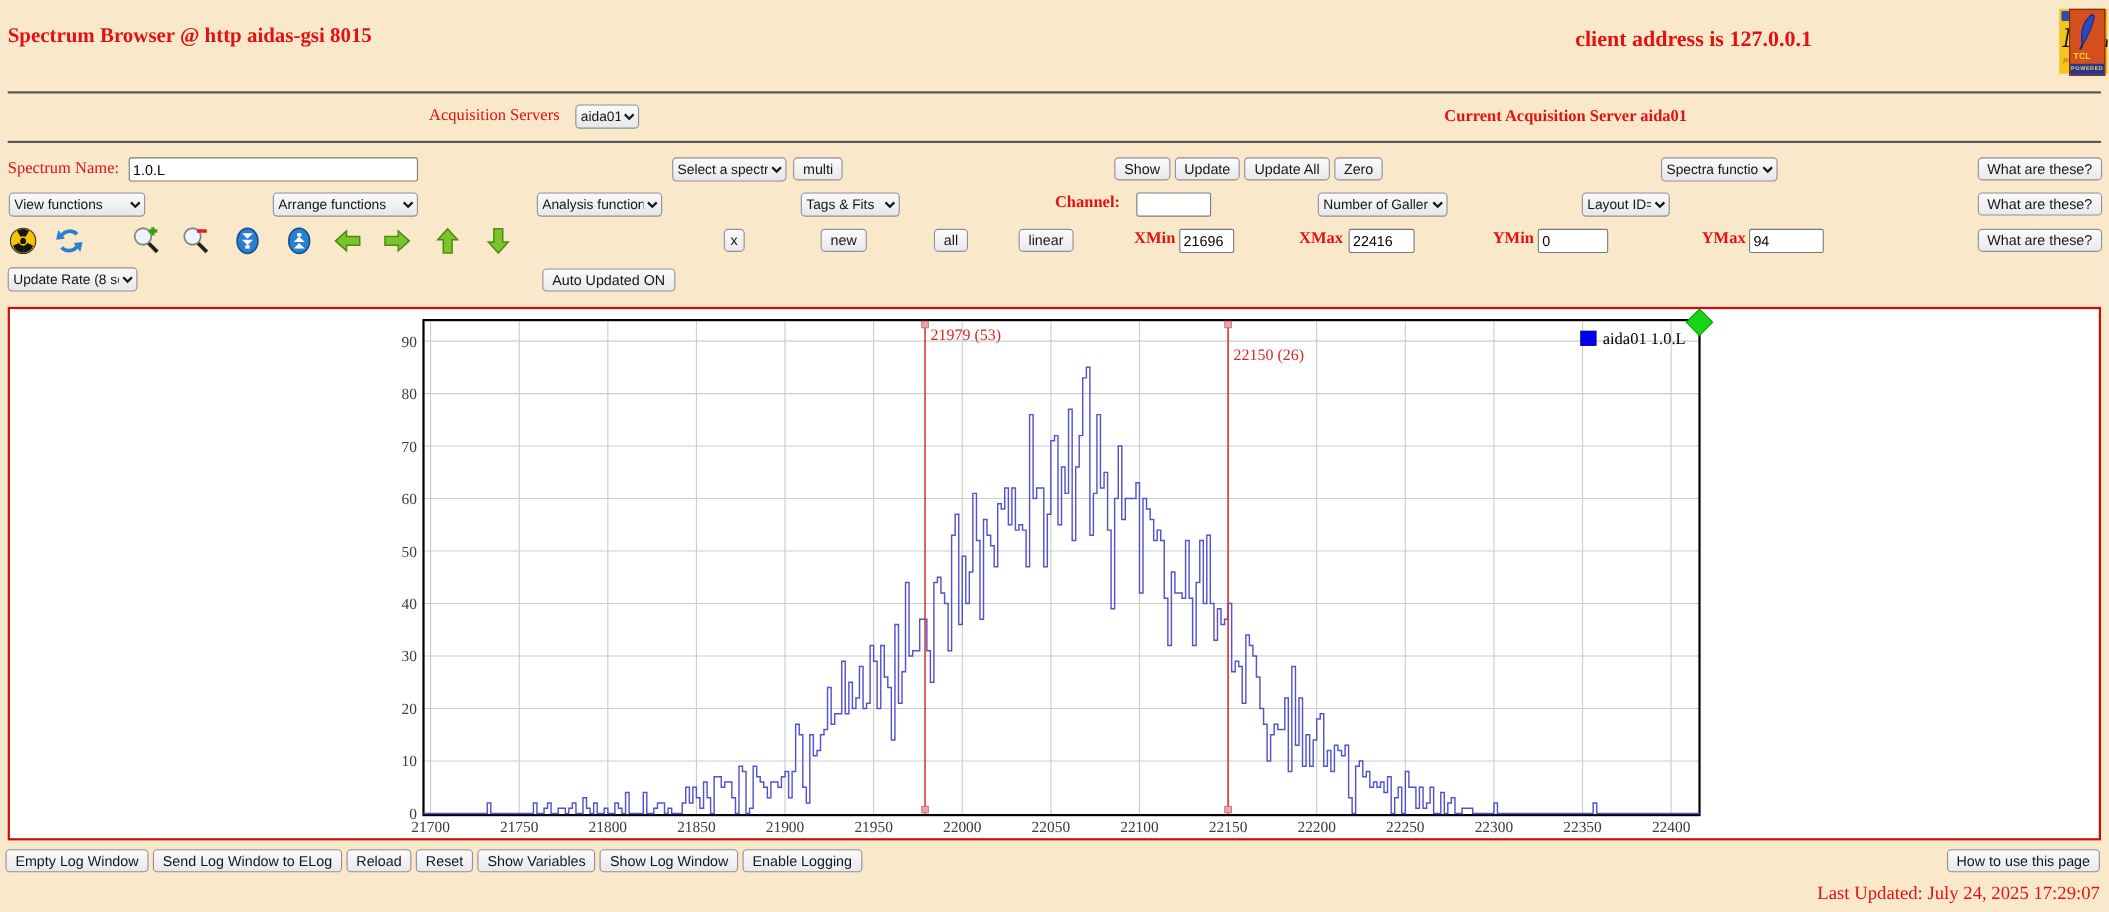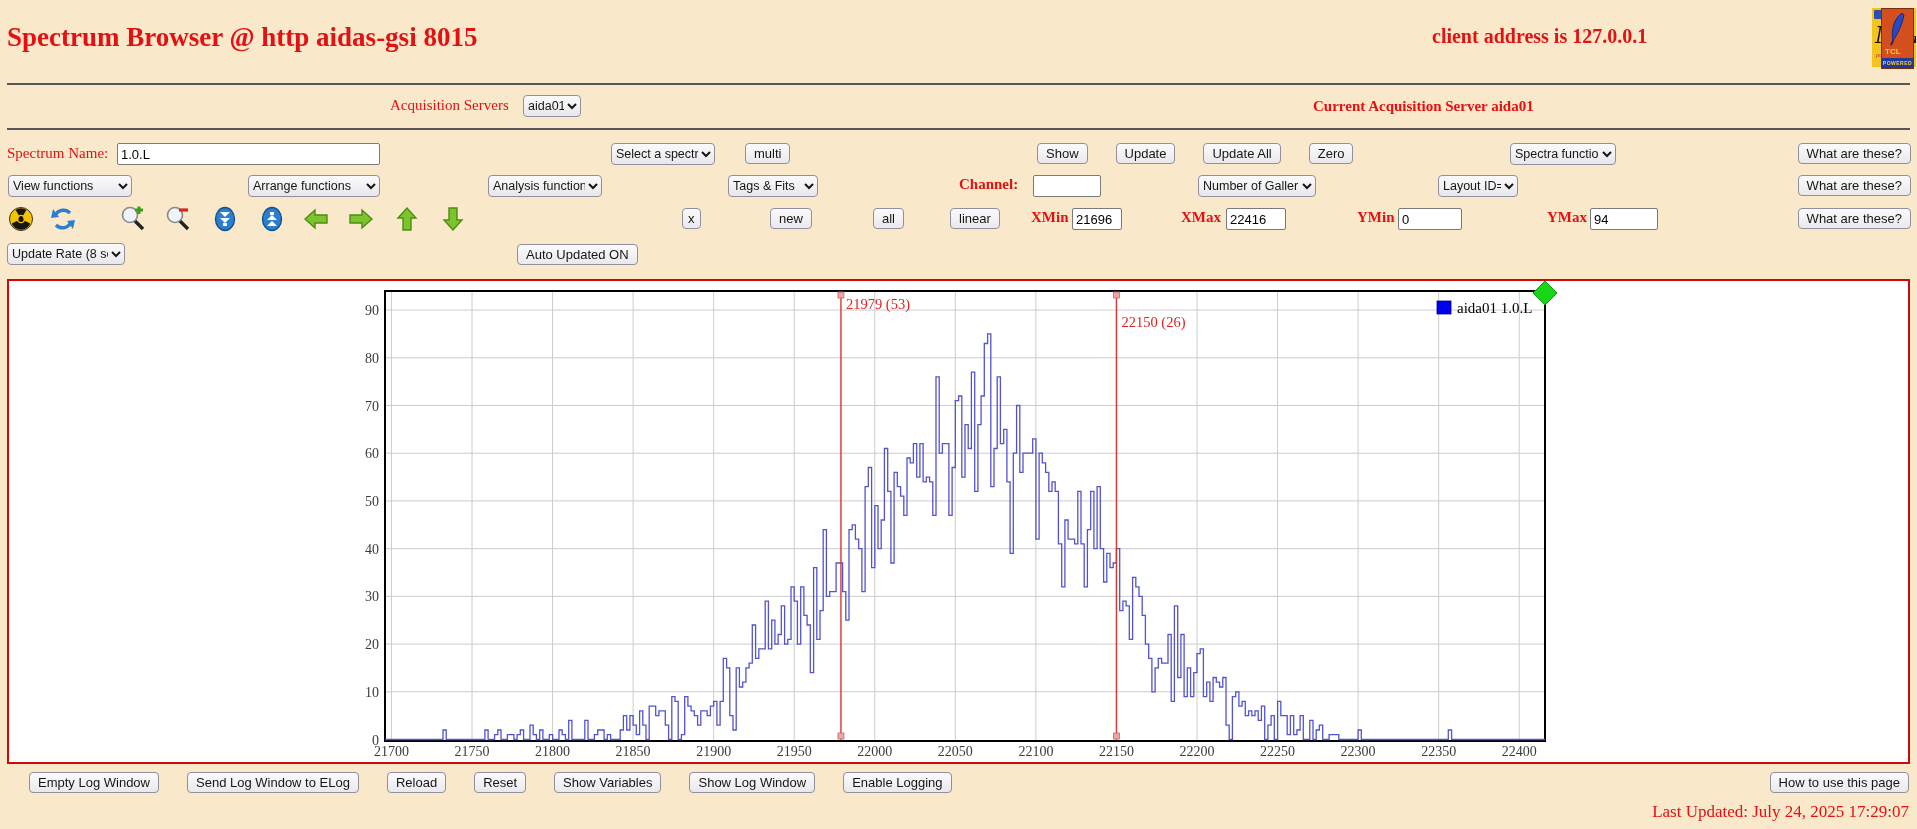--- a/index.html
+++ b/index.html
@@ -1,39 +1,39 @@
 <!DOCTYPE html>
 <html><head>
 <meta charset="utf-8">
 <style>
   html,body{margin:0;padding:0;background:#fae8cb;}
   #app{position:relative;width:1917px;height:829px;background:#fae8cb;overflow:hidden;
        font-family:"Liberation Serif",serif;}
   .redtext{color:#e31111;}
   .abs{position:absolute;}
   .hr{position:absolute;left:7px;right:7px;height:0;border-top:2px solid #565656;}
-  #page-title{left:7px;top:22px;font-size:27px;font-weight:bold;text-align:center;}
+  #page-title{left:7px;top:22px;font-size:19px;font-weight:bold;text-align:center;}
   #client-address{left:1432px;top:25px;font-size:20px;font-weight:bold;}
   
   #midas-logo{left:1872px;top:8px;width:44px;height:59px;background:#f2c51d;position:absolute;overflow:hidden;font-style:italic;}
   #midas-logo .sq{position:absolute;width:9px;height:9px;background:#2a4fae;top:2px;border-radius:1px;}
   #midas-logo .mtext{position:absolute;left:3px;top:12px;color:#111;font-weight:bold;}
   #midas-logo .bigm{font-size:26px;}
   #midas-logo .idas{font-size:15px;letter-spacing:0;}
   #midas-logo .pwr{position:absolute;left:4px;top:44px;font-size:6px;color:#c32;font-family:"Liberation Sans",sans-serif;}
   #midas-logo .flag{position:absolute;right:4px;bottom:3px;width:13px;height:18px;background:#cf2a12;border:1px solid #8d1703;}
   #midas-logo .flag span{position:absolute;left:3px;top:2px;font-size:10px;color:#ffd74d;}
   #tcl-logo{left:1881px;top:8px;width:31px;height:59px;background:#d34f1e;position:absolute;border:1px solid #7a2d0c;overflow:hidden;}
   #tcl-logo .feather{position:absolute;left:2px;top:2px;}
   #tcl-logo .tcl{position:absolute;left:3px;bottom:12px;color:#ffd12a;font-size:8px;font-weight:bold;font-family:"Liberation Sans",sans-serif;}
   #tcl-logo .band{position:absolute;left:0;right:0;bottom:0;height:10px;background:#20379c;color:#ffd12a;
       font-size:5px;font-family:"Liberation Sans",sans-serif;text-align:center;line-height:10px;font-weight:bold;letter-spacing:.5px;}
   
   .btn{display:inline-block;background:linear-gradient(#fbfafb,#e9e8ec);border:1px solid #8f8f9d;border-radius:4px;
-       padding:2px 8px;font-family:"Liberation Sans",sans-serif;font-size:13px;color:#161616;line-height:15px;white-space:nowrap;cursor:default;margin-left:24px;}
+       padding:2px 8px;font-family:"Liberation Sans",sans-serif;font-size:13px;color:#161616;line-height:15px;white-space:nowrap;cursor:default;}
   .btn.small{padding:2px 5px;}
   select{background:linear-gradient(#fbfafb,#e7e6ea);border:1px solid #8f8f9d;border-radius:4px;
        font-family:"Liberation Sans",sans-serif;font-size:12.5px;color:#161616;height:22px;}
   input[type=text]{border:1px solid #7a7a7a;background:#fff;font-family:"Liberation Sans",sans-serif;
        font-size:13px;height:18px;padding:1px 3px;border-radius:2px;}
   .label17{font-size:15px;}
   .bold{font-weight:bold;}
   
   .rowabs{position:absolute;left:0;right:0;}
   .btngroup{display:flex;gap:4px;position:absolute;}

